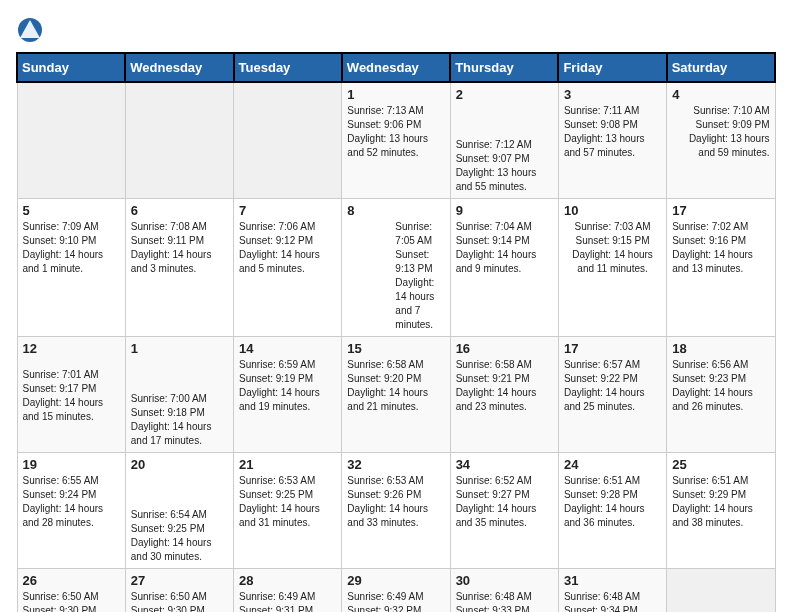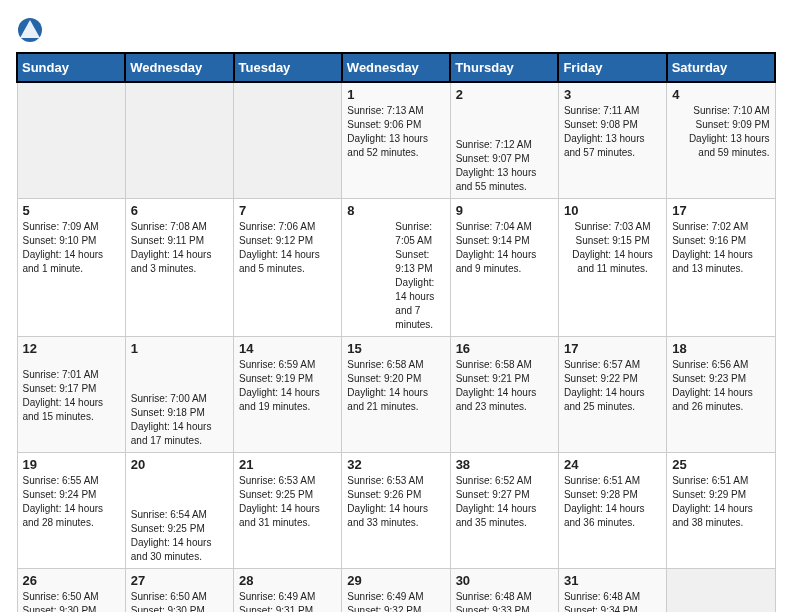--- a/index.html
+++ b/index.html
@@ -259,21 +259,21 @@
 Sunset: 9:25 PM
 Daylight: 14 hours and 31 minutes.</div>
         </td>
         <td>
           <div class="day-number">32</div>
           <div class="day-info" style="white-space: pre-line;">Sunrise: 6:53 AM
 Sunset: 9:26 PM
 Daylight: 14 hours and 33 minutes.</div>
         </td>
         <td>
-          <div class="day-number">38</div>
+          <div class="day-number">34</div>
           <div class="day-info" style="white-space: pre-line;">Sunrise: 6:52 AM
 Sunset: 9:27 PM
 Daylight: 14 hours and 35 minutes.</div>
         </td>
         <td>
           <div class="day-number">24</div>
           <div class="day-info" style="white-space: pre-line;">Sunrise: 6:51 AM
 Sunset: 9:28 PM
 Daylight: 14 hours and 36 minutes.</div>
         </td>

